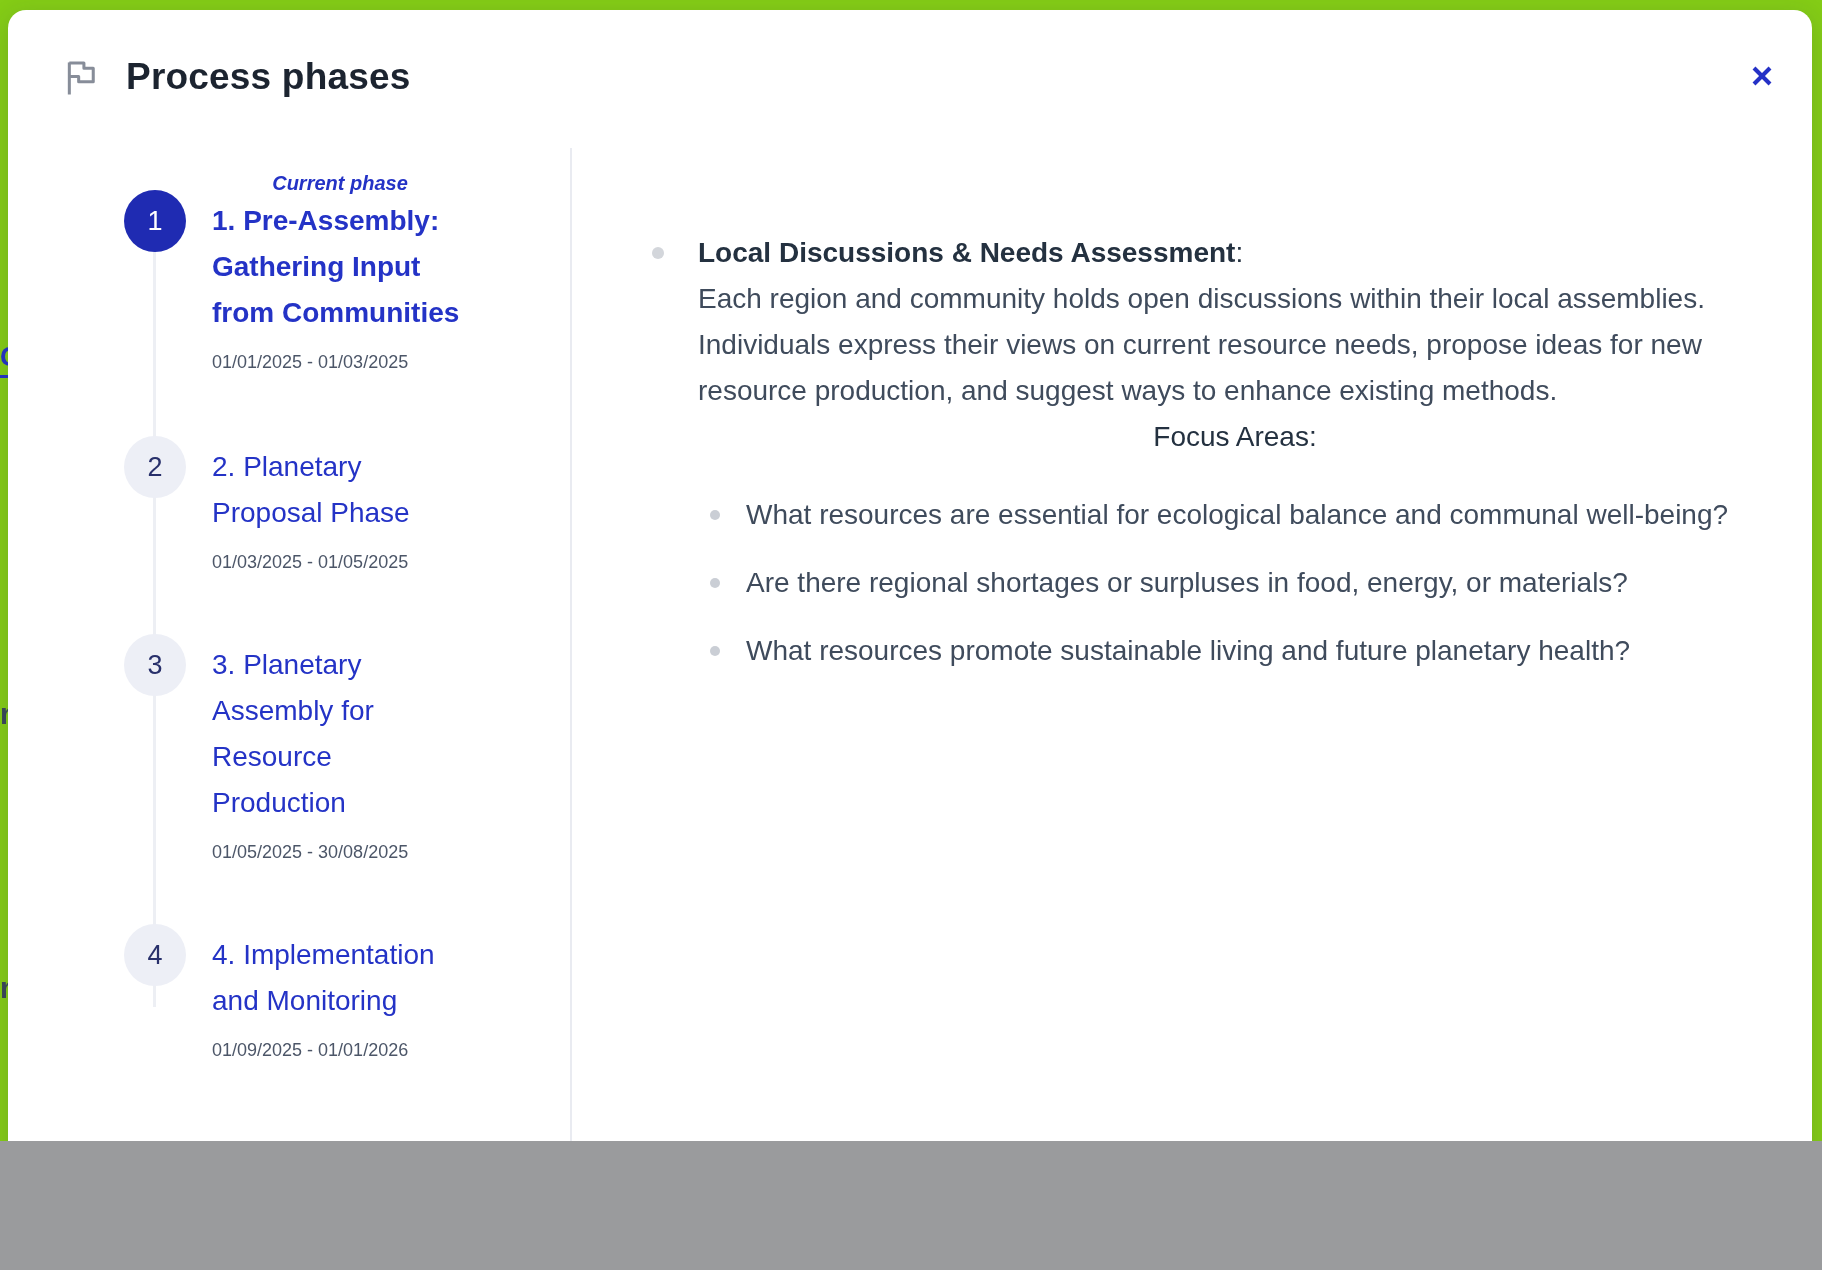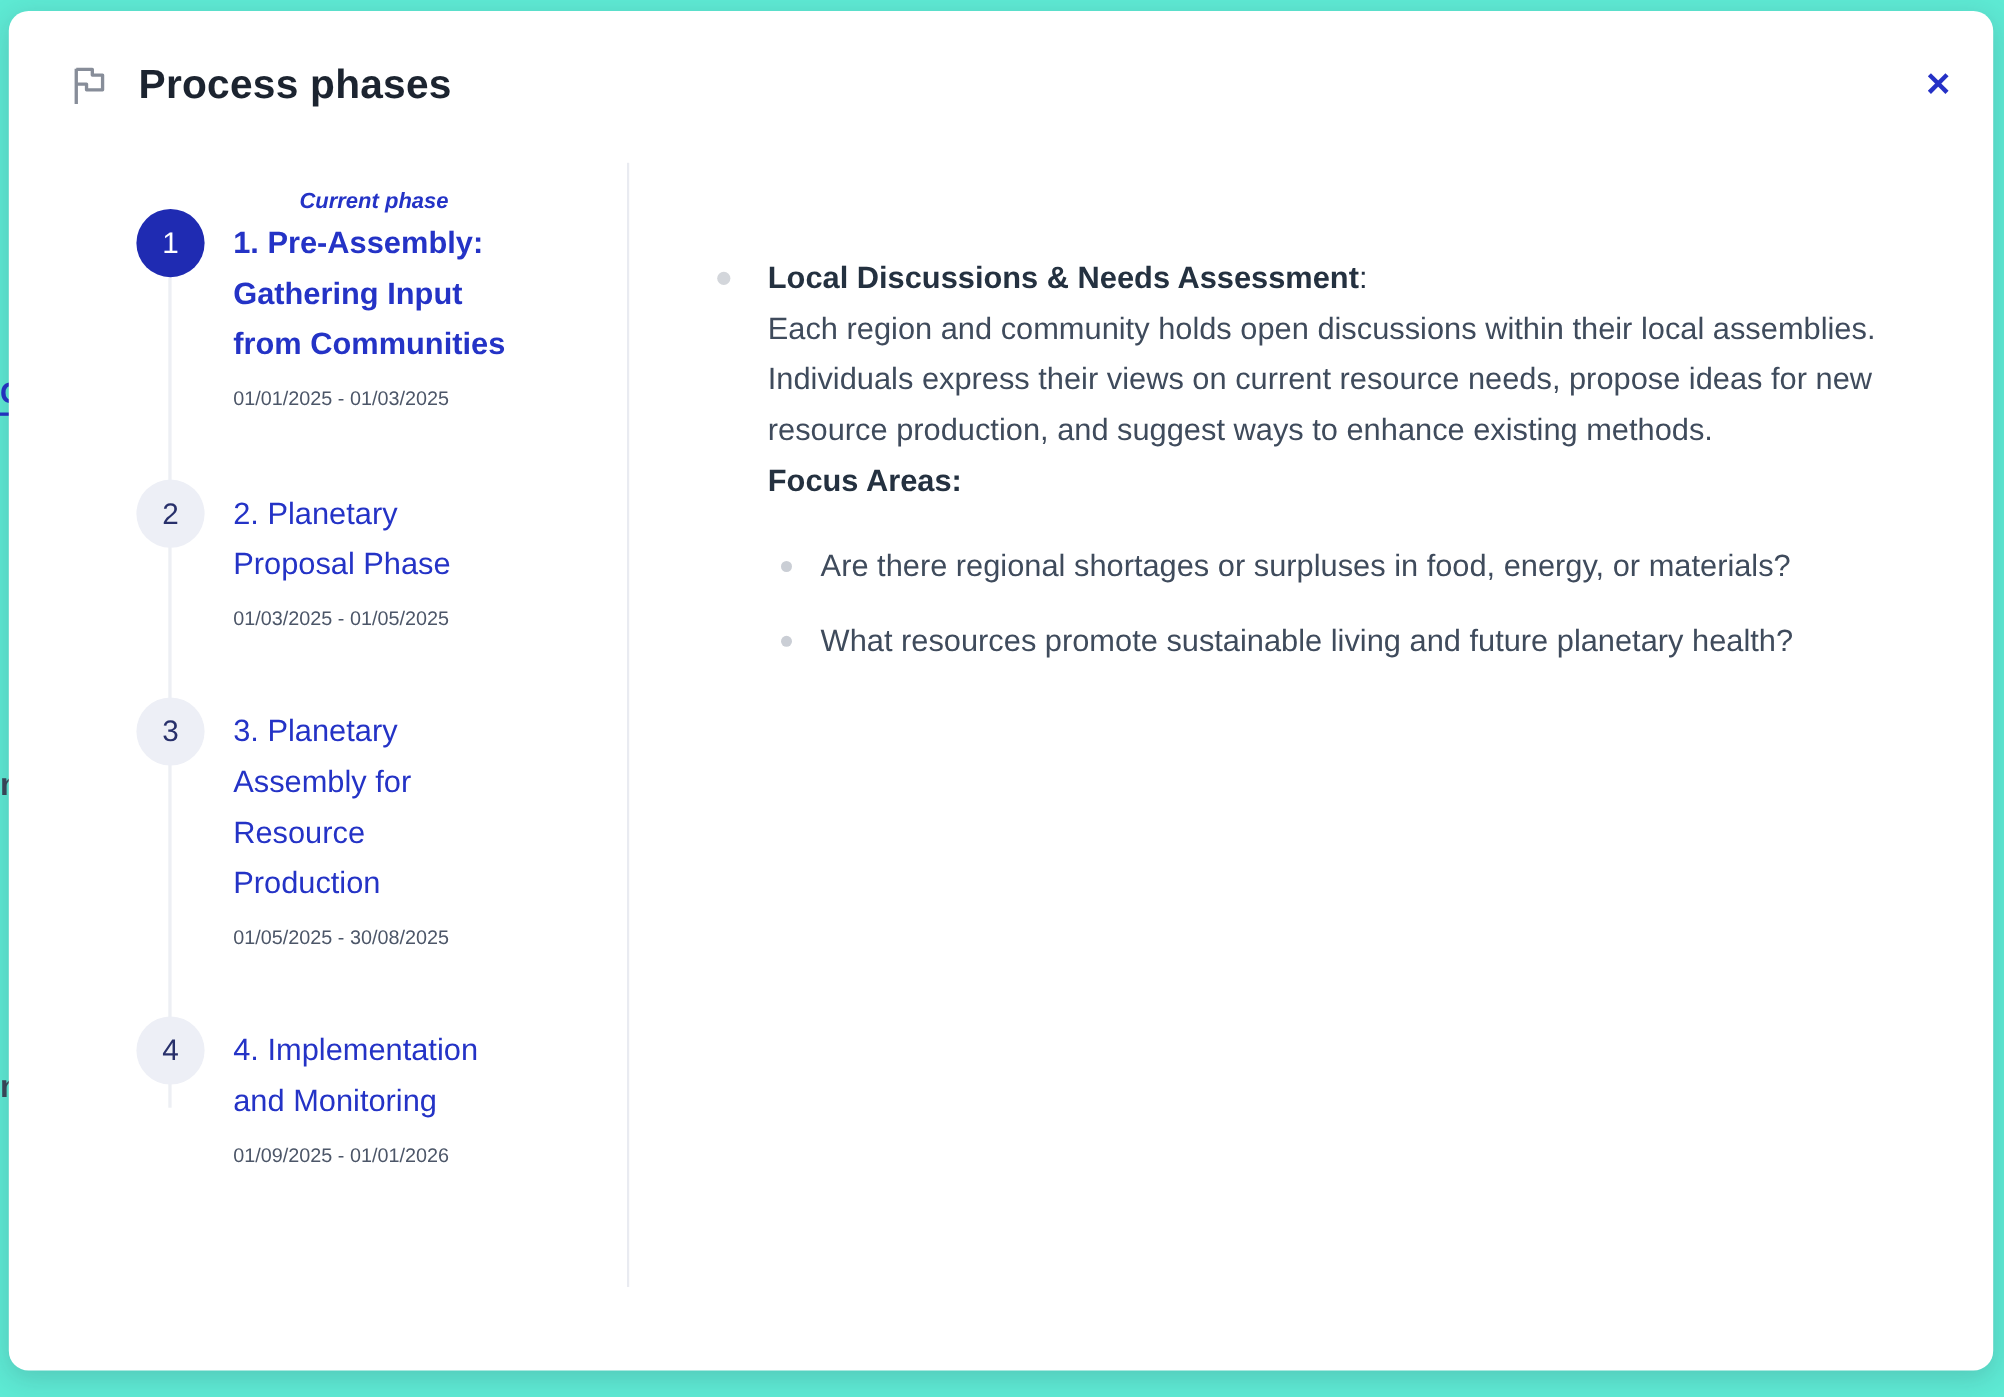--- a/index.html
+++ b/index.html
@@ -1,20 +1,20 @@
 <!DOCTYPE html>
 <html><head>
 <meta charset="utf-8">
 <style>
   * { margin:0; padding:0; box-sizing:border-box; }
   html,body { background:#9a9b9d; }
   .page {
     position:relative;
-    width:1822px; height:1270px;
-    background:#5eead4;
+    width:1822px; height:1141px;
+    background:#84cc16;
     overflow:hidden;
     font-family:"Liberation Sans", sans-serif;
   }
   
   .frag {
     position:absolute; left:0; width:10px; overflow:hidden;
     white-space:nowrap; display:block;
   }
   .frag-link { top:342px; font-size:27px; font-weight:700; color:#2433c6;
     border-bottom:3px solid #2433c6; height:36px; }
@@ -83,21 +83,21 @@
   .main-bullet { display:flex; gap:34px; }
   .dot {
     flex:none; border-radius:50%;
   }
   .dot-main { width:12px; height:12px; background:#d3d6db; margin-top:17px; }
   .main-text {
     font-size:28px; line-height:46px; color:#3f4b5c;
   }
   .content-heading { font-weight:700; color:#243140; }
   .content-heading-suffix { color:#243140; }
-  .focus-label { font-weight:700; color:#243140; }
+  .focus-label { font-weight:400; color:#243140;text-align:center; }
   .focus-list { list-style:none; margin:32px 0 0 12px; }
   .focus-list li { display:flex; gap:26px; margin-bottom:22px; }
   .dot-sub { width:10px; height:10px; background:#caced5; margin-top:18px; }
 </style>
 </head>
 <body>
 
 <div class="page">
 
   <span class="frag frag-link">G</span>
@@ -167,20 +167,24 @@
       <div class="content">
         <div class="main-bullet">
           <span class="dot dot-main"></span>
           <div class="main-text">
             <div><span class="content-heading">Local Discussions &amp; Needs Assessment</span><span class="content-heading-suffix">:</span></div>
             <div class="paragraph">Each region and community holds open discussions within their local assemblies. Individuals express their views on current resource needs, propose ideas for new resource production, and suggest ways to enhance existing methods.</div>
             <div class="focus-label">Focus Areas:</div>
             <ul class="focus-list">
               <li>
                 <span class="dot dot-sub"></span>
+                <span>What resources are essential for ecological balance and communal well-being?</span>
+              </li>
+              <li>
+                <span class="dot dot-sub"></span>
                 <span>Are there regional shortages or surpluses in food, energy, or materials?</span>
               </li>
               <li>
                 <span class="dot dot-sub"></span>
                 <span>What resources promote sustainable living and future planetary health?</span>
               </li>
             </ul>
           </div>
         </div>
       </div>

